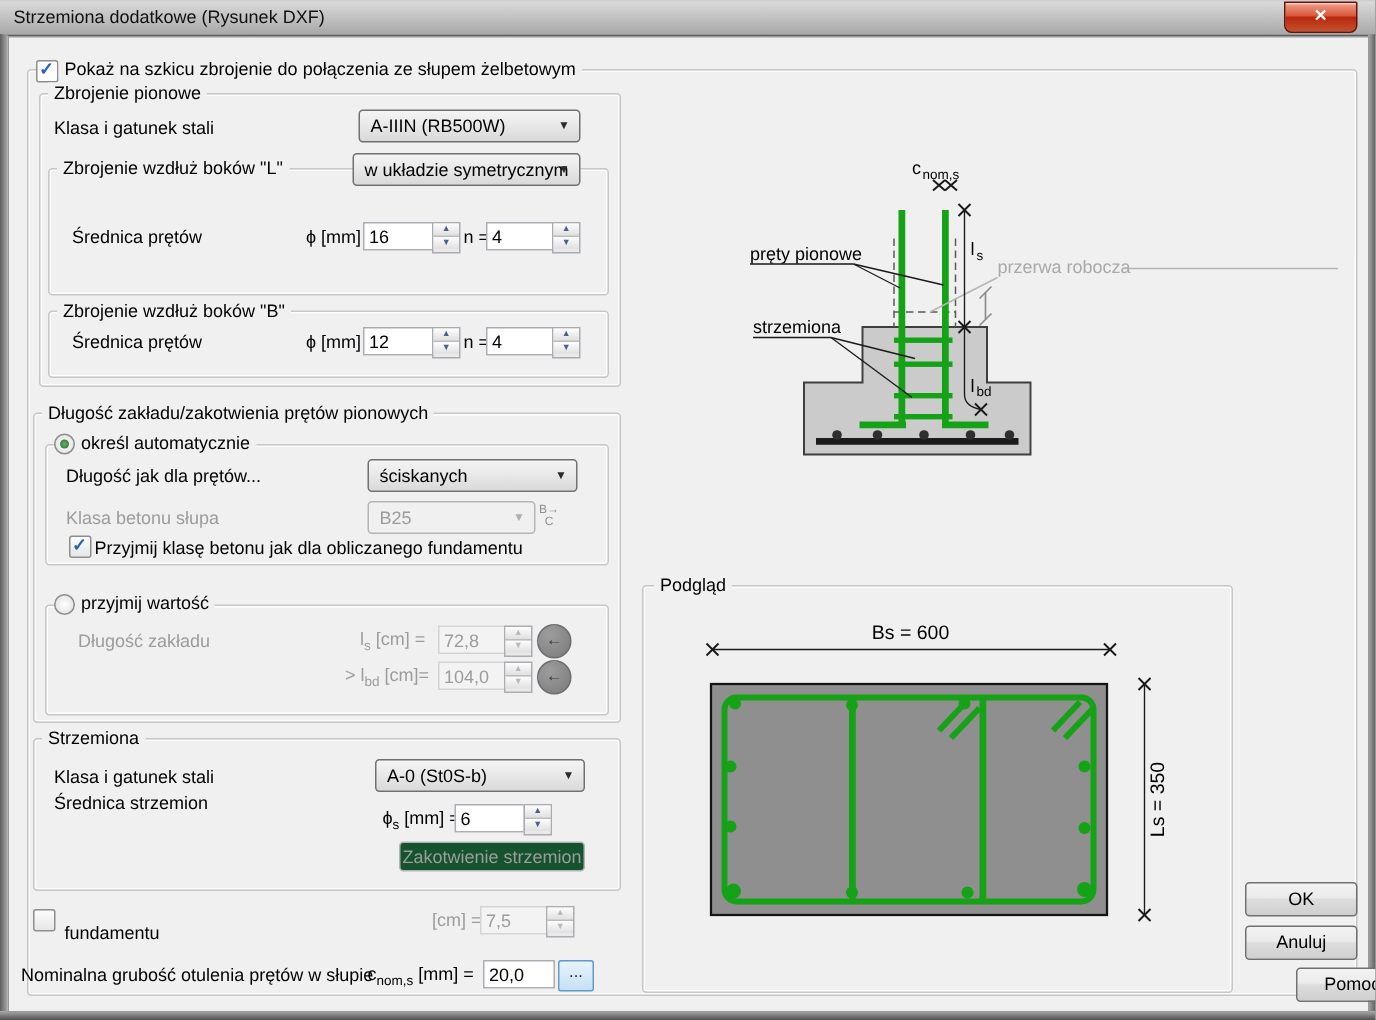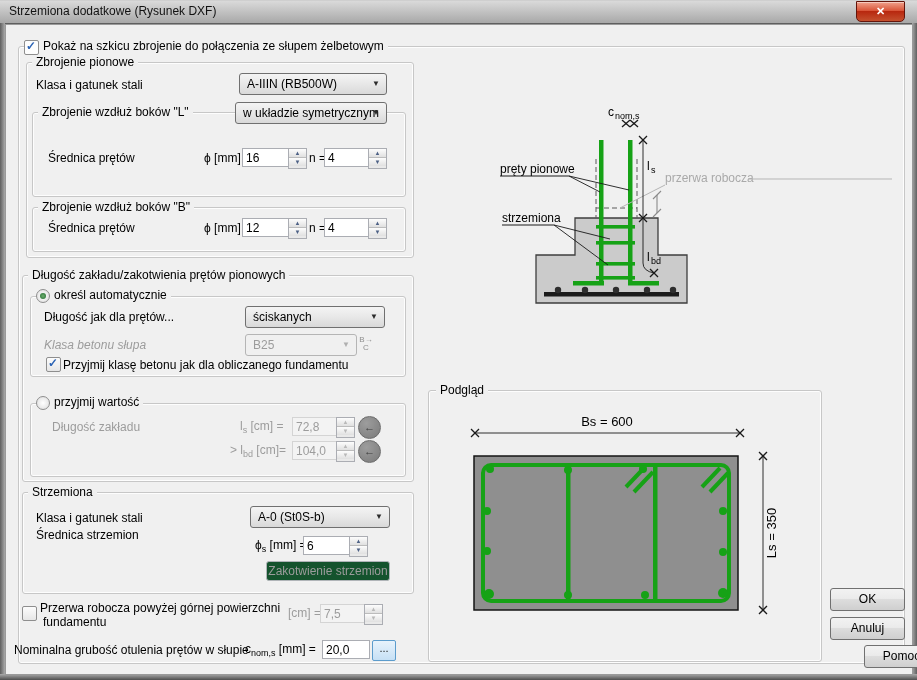--- a/index.html
+++ b/index.html
@@ -129,21 +129,21 @@
   <div class="grp" style="left:30px;top:296px;width:374px;height:79px;"></div>
   <span class="radio" style="left:36px;top:289px;">
       <span class="dot"></span>
     </span>
   <span class="gtitle" style="left:50px;top:288px;">określ automatycznie</span>
   <span class="lbl" style="left:44px;top:310px;">Długość jak dla prętów...</span>
   <div class="combo" style="left:245px;top:306px;width:138px;">
     <span class="cv">ściskanych</span>
     <span class="ca">▼</span>
   </div>
-  <span class="glbl" style="left:44px;top:338px;font-style:italic;">Klasa betonu słupa</span>
+  <span class="glbl" style="left:44px;top:338px;">Klasa betonu słupa</span>
   <div class="combo dis" style="left:245px;top:334px;width:110px;">
     <span class="cv">B25</span>
     <span class="ca">▼</span>
   </div>
   <div class="bcicon" style="left:359px;top:336px;width:14px;">
     <div>B→</div>
     <div>C</div>
   </div>
   <span class="cb" style="left:46px;top:357px;">
       <span class="ck">✓</span>
@@ -179,21 +179,20 @@
   <span class="lbl" style="left:36px;top:528px;">Średnica strzemion</span>
   <span class="lbl" style="left:255px;top:538px;"><span>ϕ</span><sub>s</sub><span> [mm] =</span></span>
   <input class="field" style="left: 303px; top: 536px; width: 39px;" value="6">
   <div class="spin" style="left:349px;top:536px;">
     <div class="su">▲</div>
     <div class="sd">▼</div>
   </div>
   <div class="btn dis" style="left:266px;top:561px;width:122px;height:18px;line-height:18px;">Zakotwienie strzemion</div>
 
   <span class="cb" style="left:22px;top:606px;"></span>
-  <span class="lbl" style="left:40px;top:601px;">Przerwa robocza powyżej górnej powierzchni</span>
   <span class="lbl" style="left:43px;top:615px;">fundamentu</span>
   <span class="glbl" style="left:288px;top:606px;">[cm] =</span>
   <input class="field" style="left: 320px; top: 604px; width: 37px;" disabled="" value="7,5">
   <div class="spin dis" style="left:364px;top:604px;">
     <div class="su">▲</div>
     <div class="sd">▼</div>
   </div>
   <span class="lbl" style="left:14px;top:643px;">Nominalna grubość otulenia prętów w słupie</span>
   <span class="lbl" style="left:245px;top:642px;"><span>c</span><sub>nom,s</sub><span> [mm] =</span></span>
   <input class="field" style="left: 322px; top: 640px; width: 40px;" value="20,0">

